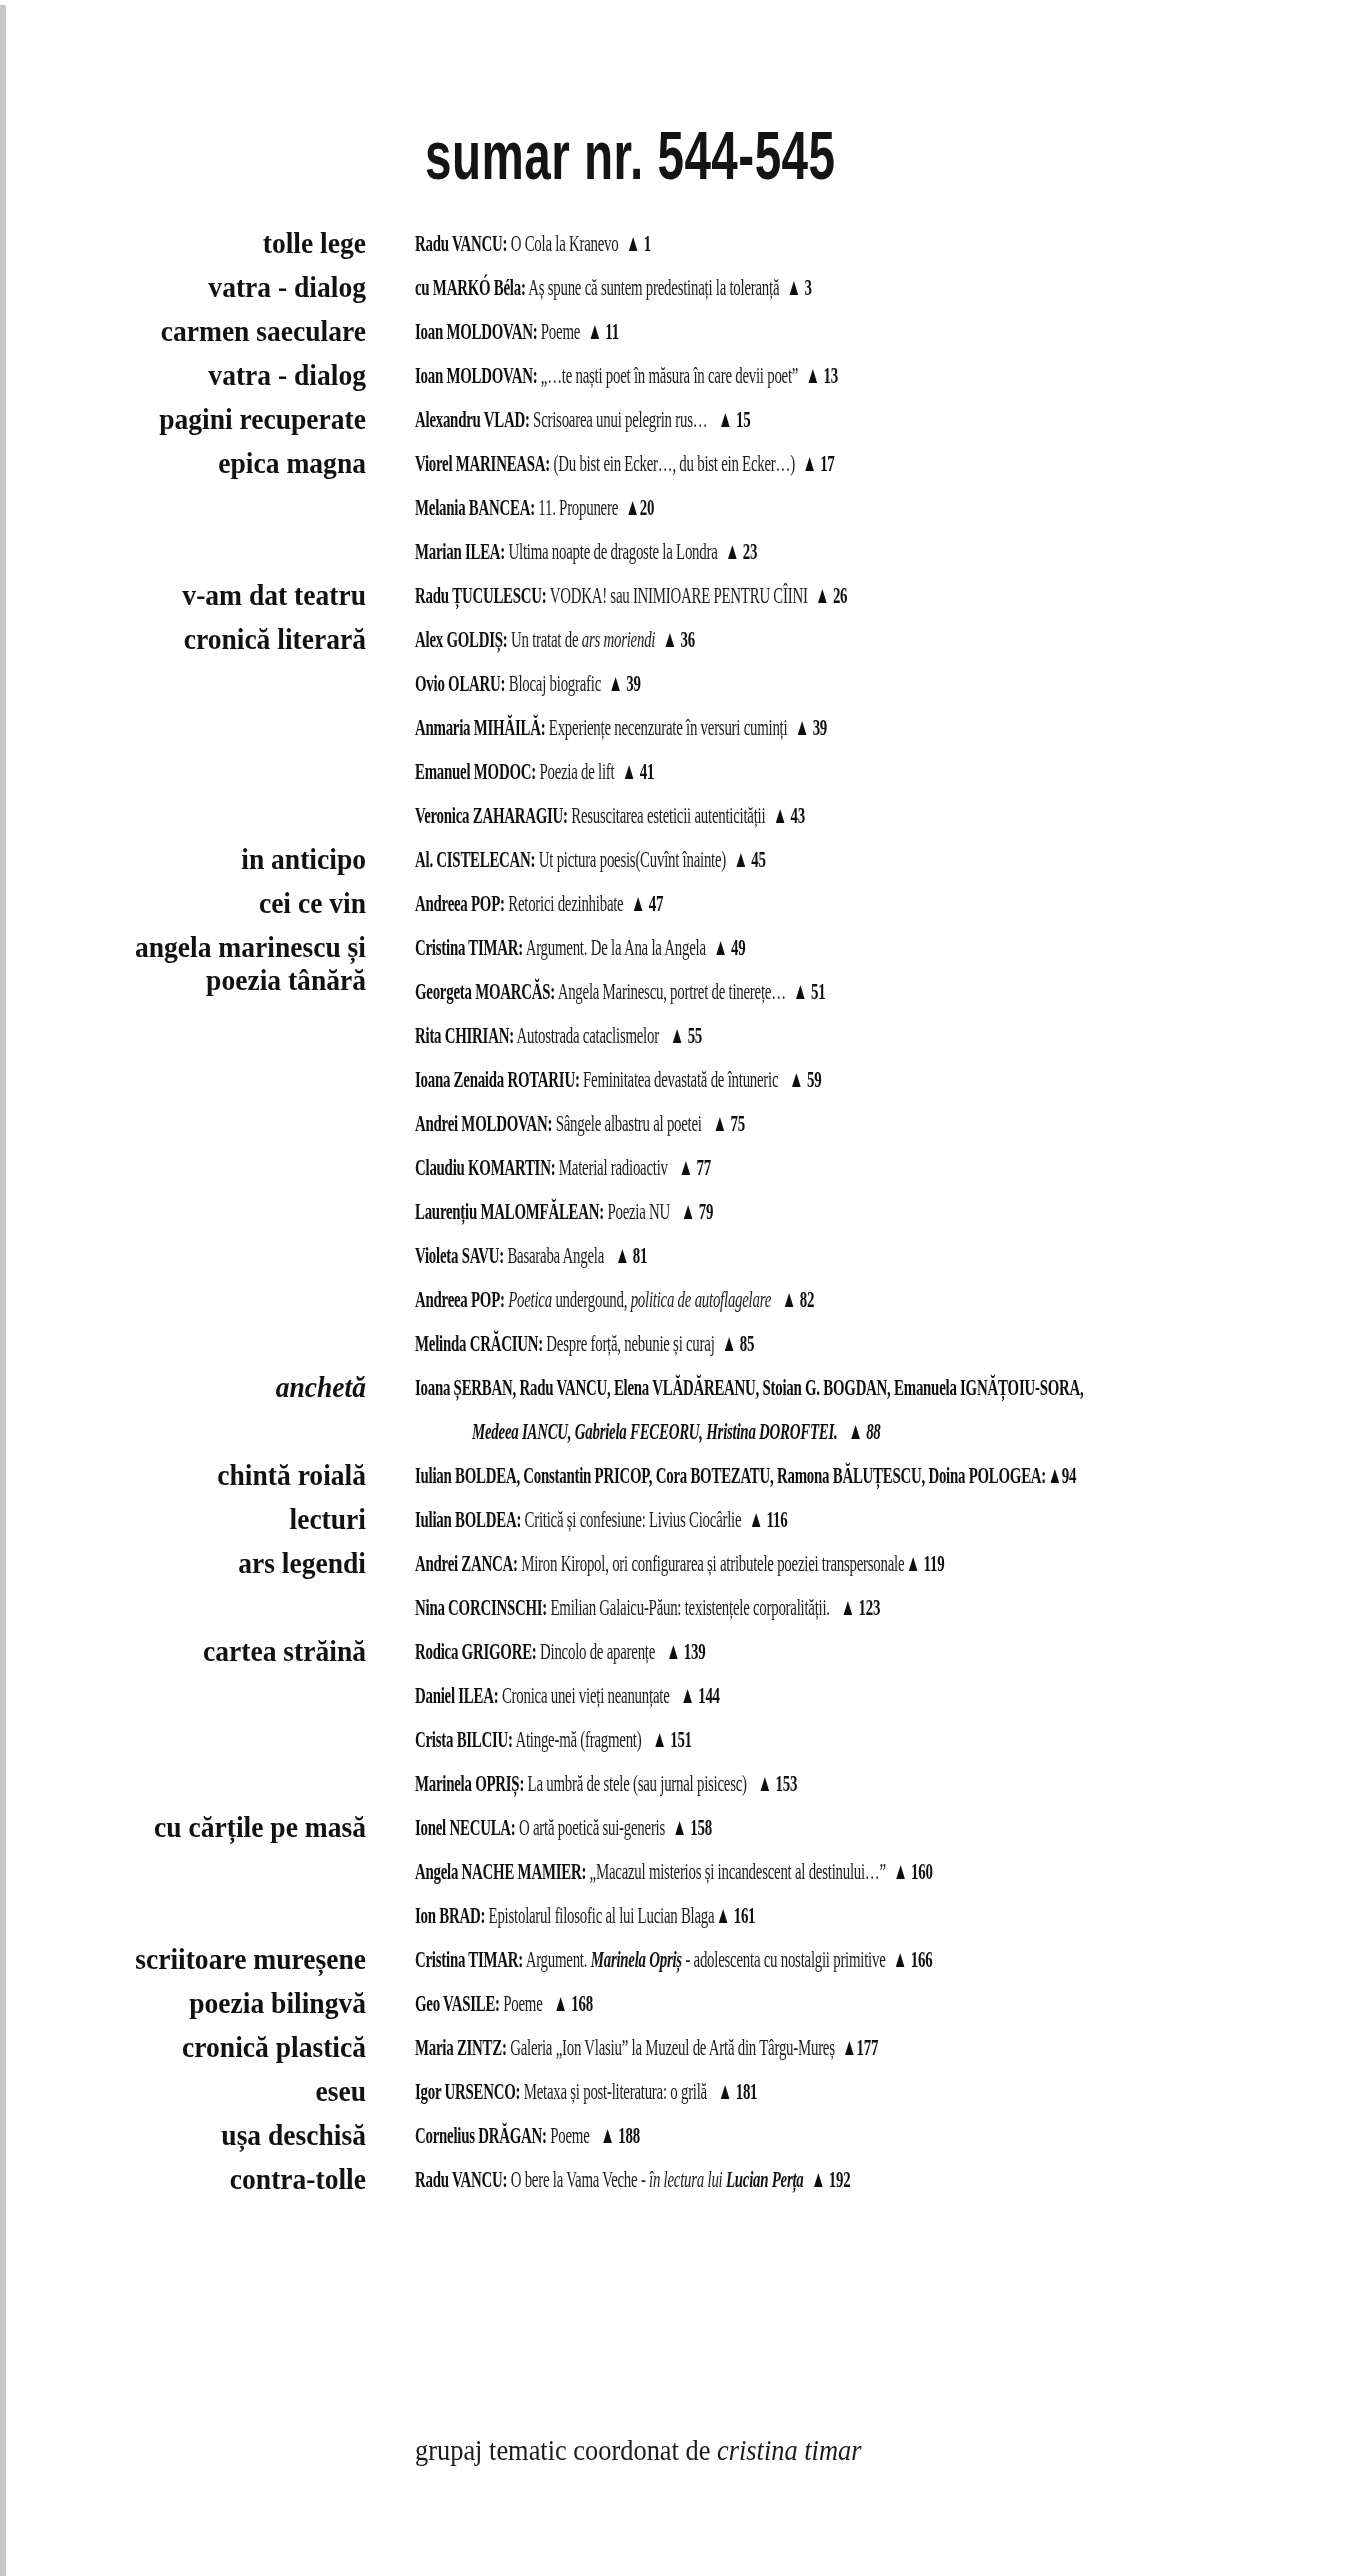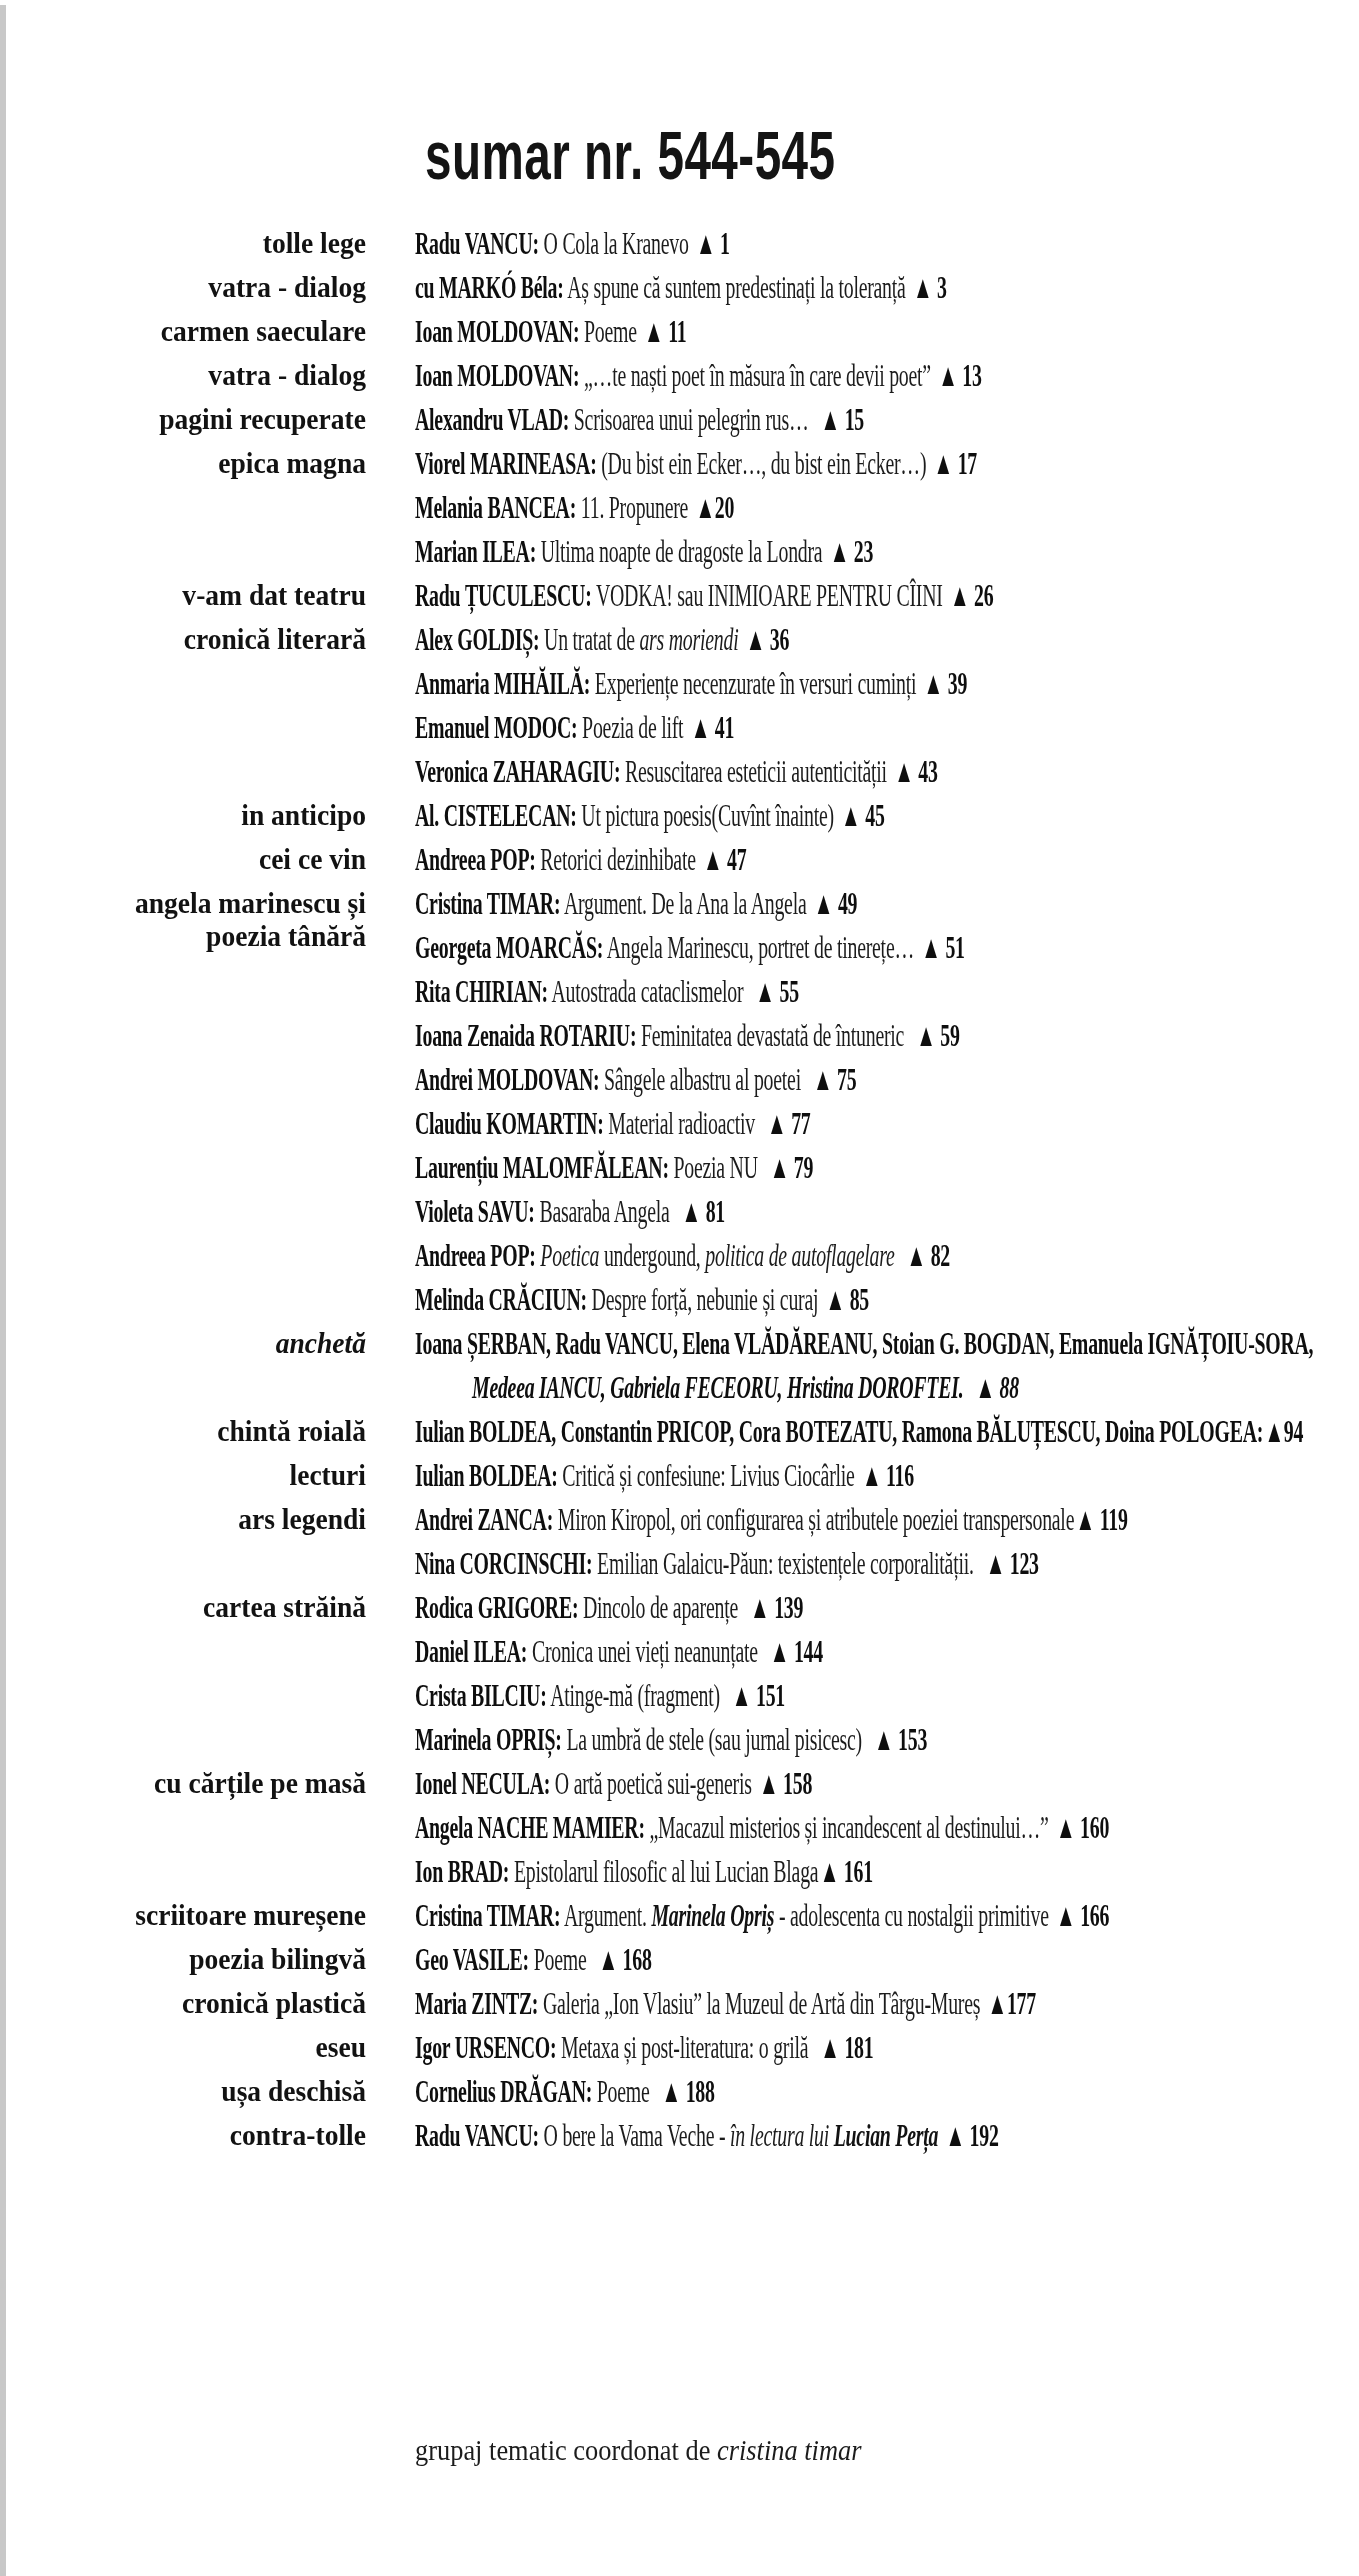--- a/index.html
+++ b/index.html
@@ -31,21 +31,21 @@
     font-weight: 700; font-size: 29px; line-height: 44px;
     color: #121212;
     white-space: pre-line;
     transform: scaleX(0.95); transform-origin: right top;
   }
   .section.italic { font-style: italic; }
   .section.two-line { line-height: 33px; padding-top: 5.9px; }
   .content {
     position: absolute; left: 415px; top: 0; right: 0; height: 44px;
     line-height: 44px; white-space: nowrap;
-    font-size: 32px; letter-spacing: -0.4px;
+    font-size: 24px; letter-spacing: -0.4px;
   }
   .scale { display: inline-block; transform: scaleX(0.62); transform-origin: left 50%; }
   .author-seg { font-weight: 700; color: #0e0e0e; }
   .plain-seg { color: #1c1c1c; }
   .italic-seg { font-style: italic; color: #1c1c1c; }
   .bolditalic-seg { font-style: italic; font-weight: 700; color: #121212; }
   .page {
     font-weight: 700; margin-left: 11.8px; color: #0e0e0e;
     font-family: "Liberation Serif", "DejaVu Sans", serif;
   }
@@ -96,20 +96,23 @@
     </div>
     <div class="row">
       <div class="section">v-am dat teatru</div>
       <div class="content"><span class="scale"><span class="author-seg">Radu ȚUCULESCU:</span><span class="plain-seg"> VODKA! sau INIMIOARE PENTRU CÎINI</span><span class="page">▲ 26</span></span></div>
     </div>
     <div class="row">
       <div class="section">cronică literară</div>
       <div class="content"><span class="scale"><span class="author-seg">Alex GOLDIȘ:</span><span class="plain-seg"> Un tratat de </span><span class="italic-seg">ars moriendi</span><span class="page">▲ 36</span></span></div>
     </div>
     <div class="row">
+      <div class="content"><span class="scale"><span class="author-seg">Ovio OLARU:</span><span class="plain-seg"> Blocaj biografic</span><span class="page">▲ 39</span></span></div>
+    </div>
+    <div class="row">
       <div class="content"><span class="scale"><span class="author-seg">Anmaria MIHĂILĂ:</span><span class="plain-seg"> Experiențe necenzurate în versuri cuminți</span><span class="page">▲ 39</span></span></div>
     </div>
     <div class="row">
       <div class="content"><span class="scale"><span class="author-seg">Emanuel MODOC:</span><span class="plain-seg"> Poezia de lift</span><span class="page">▲ 41</span></span></div>
     </div>
     <div class="row">
       <div class="content"><span class="scale"><span class="author-seg">Veronica ZAHARAGIU:</span><span class="plain-seg"> Resuscitarea esteticii autenticității</span><span class="page">▲ 43</span></span></div>
     </div>
     <div class="row">
       <div class="section">in anticipo</div>

